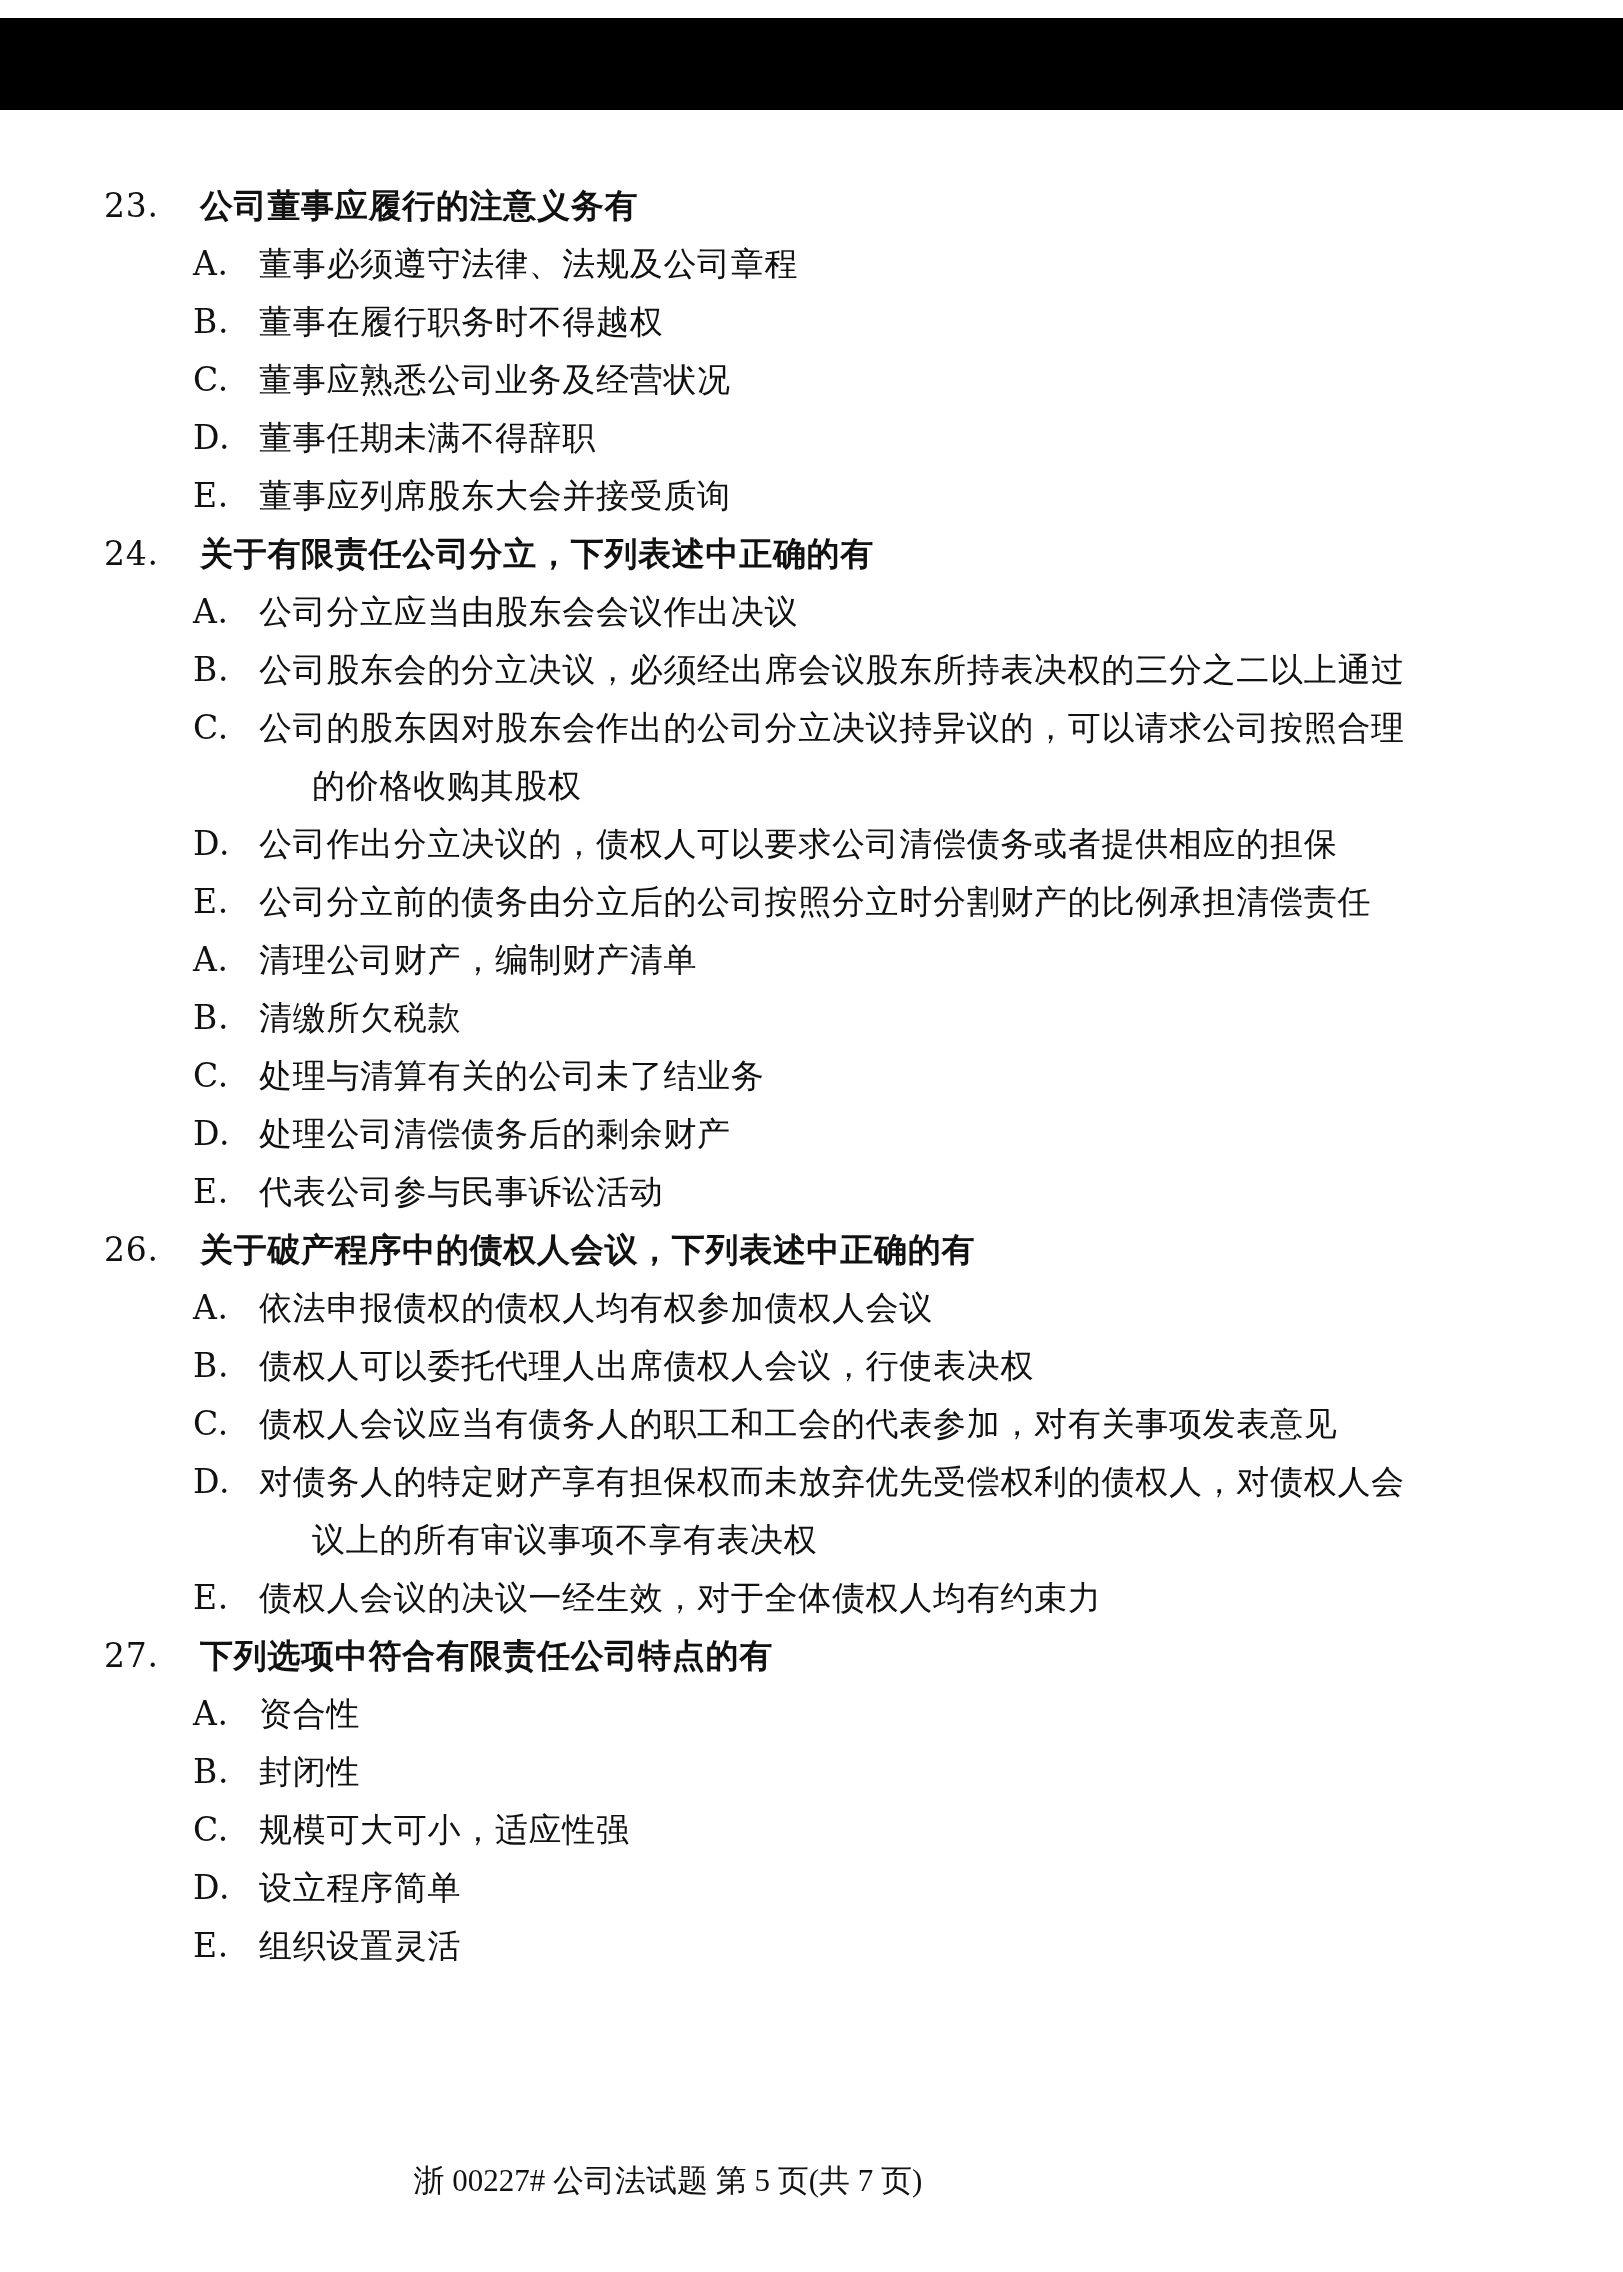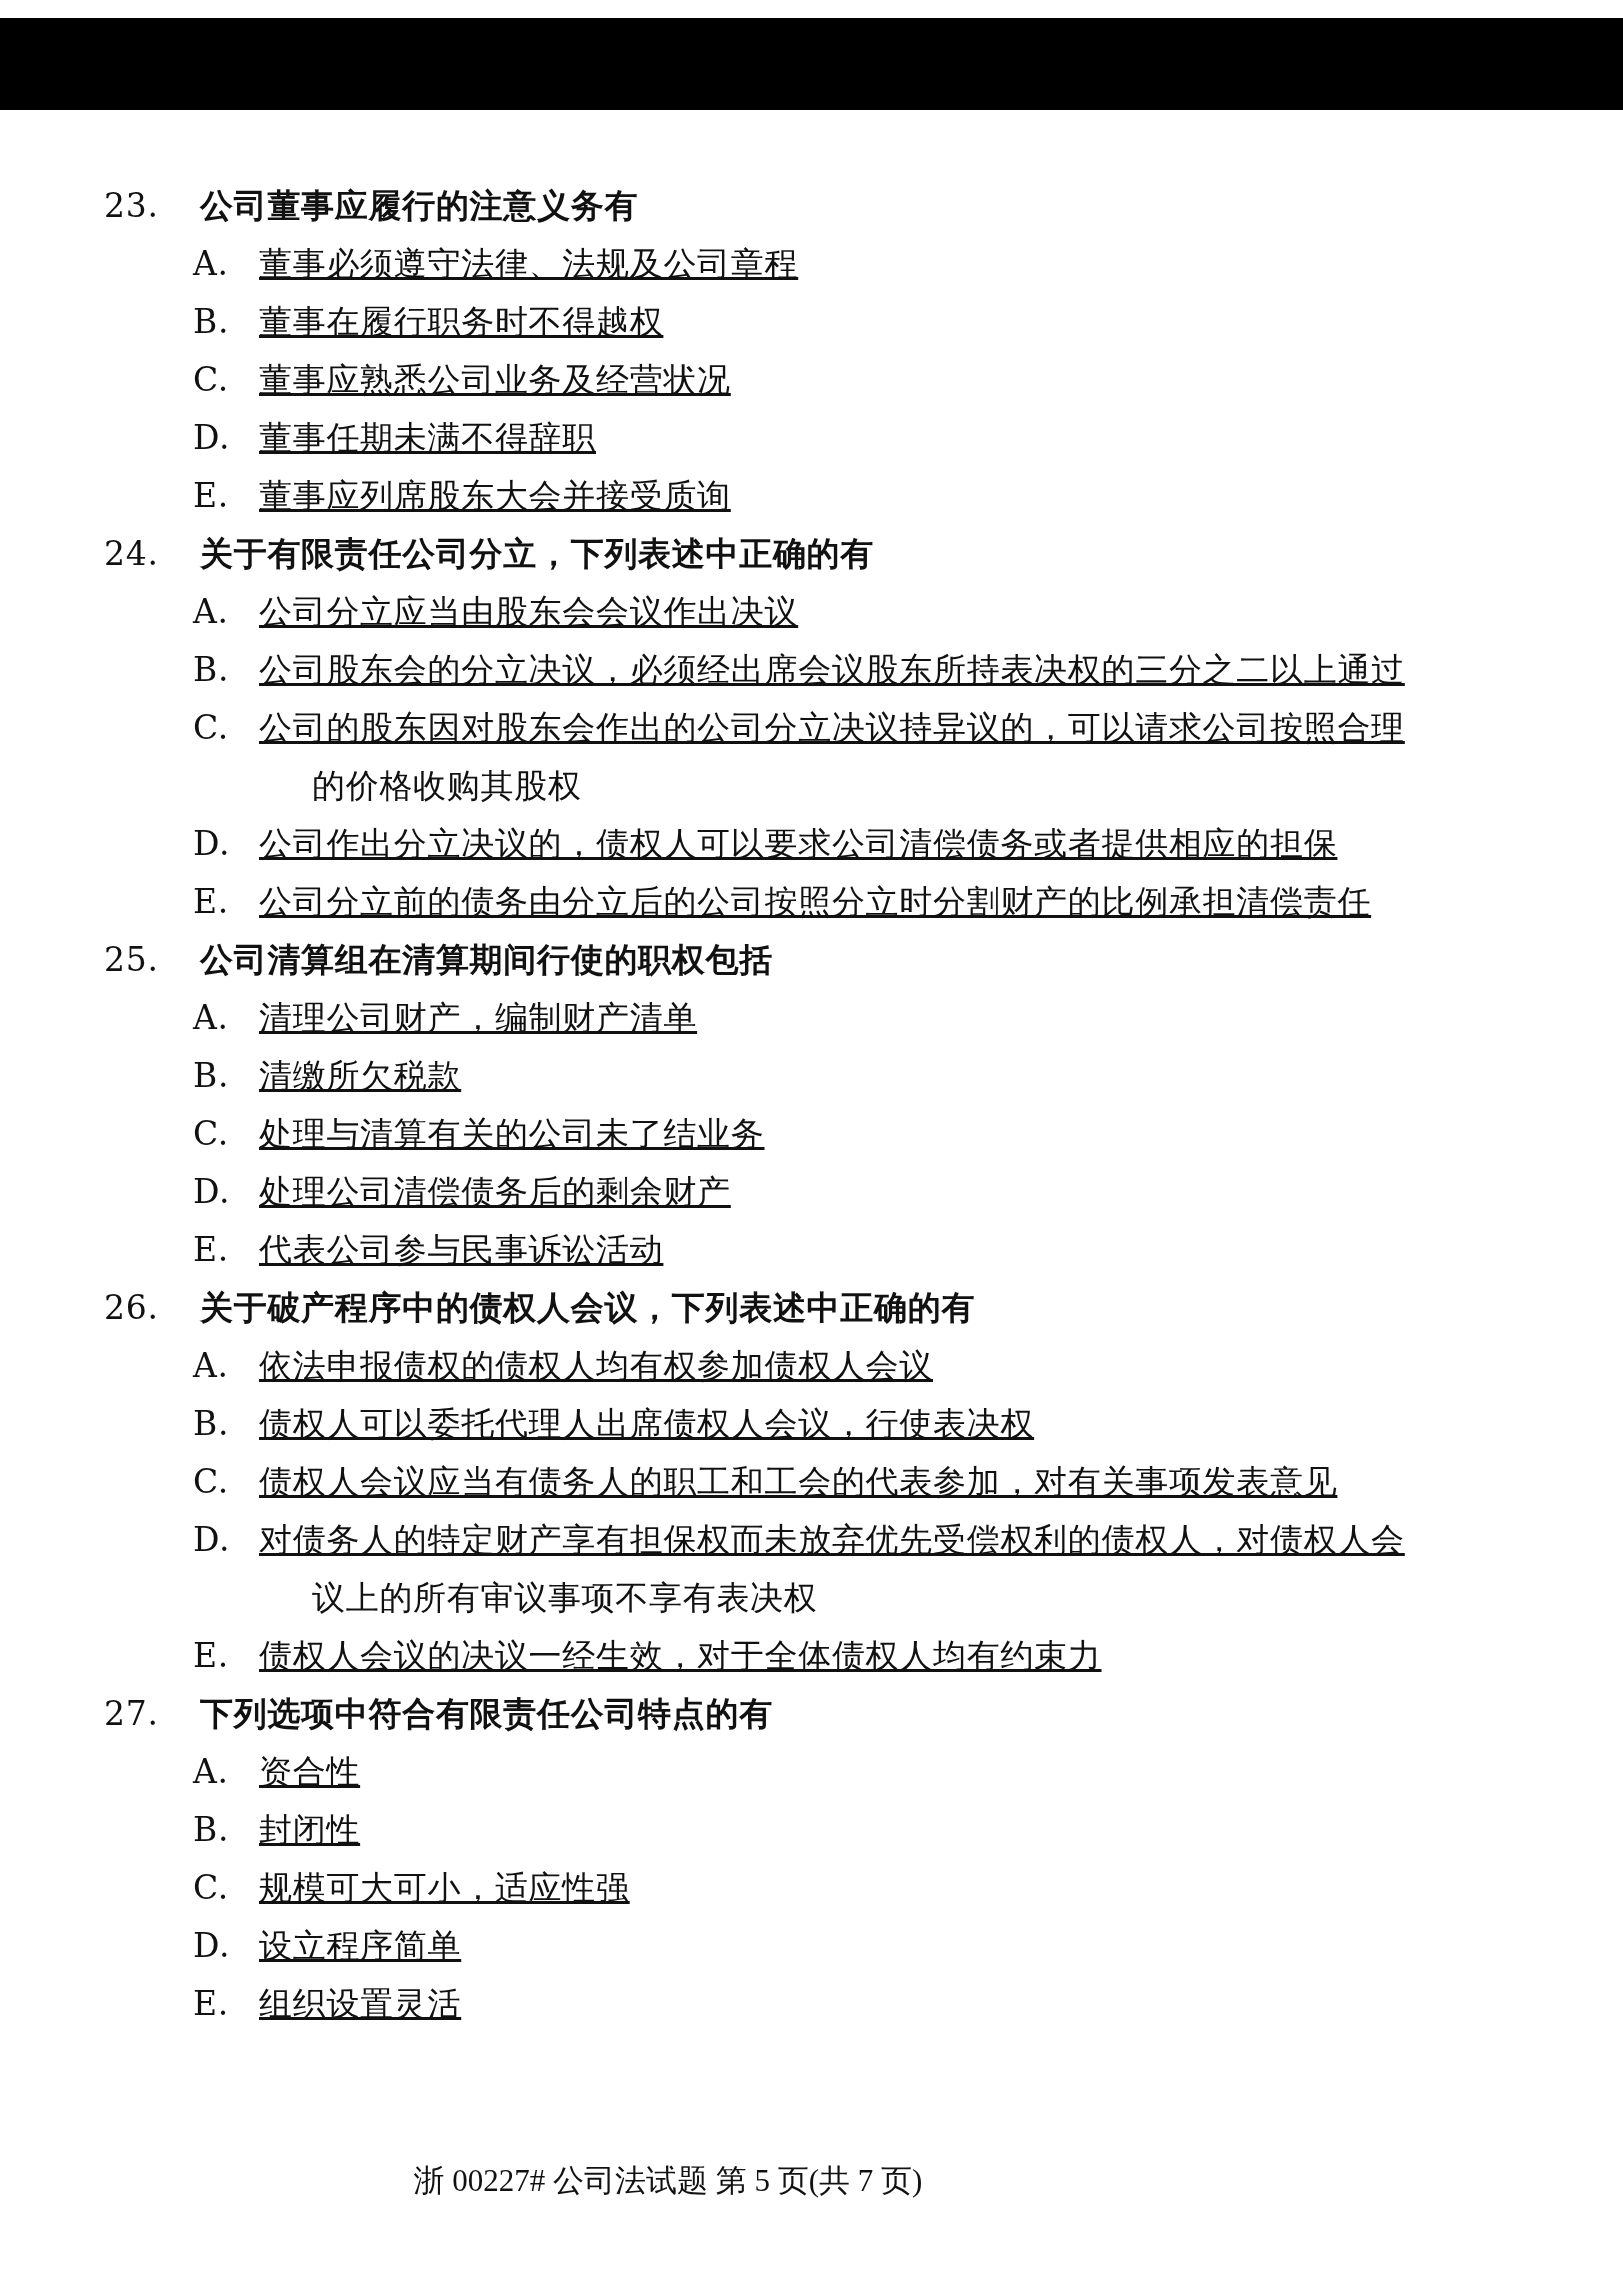--- a/index.html
+++ b/index.html
@@ -10,21 +10,21 @@
   }
   .top-bar { position: absolute; left: 0; top: 17.7px; width: 1623px; height: 92px; background: #000000; }
   .content { position: absolute; left: 0; top: 177px; width: 1623px; }
   .line {
     position: relative; height: 58px; line-height: 58px; font-size: 33px;
     white-space: nowrap; letter-spacing: 0.7px;
   }
   .q-num { position: absolute; left: 104px; }
   .q-text { position: absolute; left: 200px; font-weight: bold; }
   .opt-letter { position: absolute; left: 193px; }
-  .opt-text { position: absolute; left: 259px; text-decoration: underline; }
+  .opt-text { position: absolute; left: 259px; }
   .cont-text { position: absolute; left: 270px; margin-left: 42px; }
   .footer {
     position: absolute; top: 2161px; left: 0; width: 1310px; text-align: center;
     font-size: 31px; line-height: 39px; font-family: "Liberation Serif", "DejaVu Serif", serif;
     padding-left: 26px; box-sizing: border-box;
   }
 </style>
 </head>
 <body>
 
@@ -78,24 +78,20 @@
   </div>
   <div class="line">
     <span class="opt-letter">D.</span>
     <span class="opt-text">公司作出分立决议的，债权人可以要求公司清偿债务或者提供相应的担保</span>
   </div>
   <div class="line">
     <span class="opt-letter">E.</span>
     <span class="opt-text">公司分立前的债务由分立后的公司按照分立时分割财产的比例承担清偿责任</span>
   </div>
 
-  <div class="line">
-    <span class="q-num">25.</span>
-    <span class="q-text">公司清算组在清算期间行使的职权包括</span>
-  </div>
   <div class="line">
     <span class="opt-letter">A.</span>
     <span class="opt-text">清理公司财产，编制财产清单</span>
   </div>
   <div class="line">
     <span class="opt-letter">B.</span>
     <span class="opt-text">清缴所欠税款</span>
   </div>
   <div class="line">
     <span class="opt-letter">C.</span>

